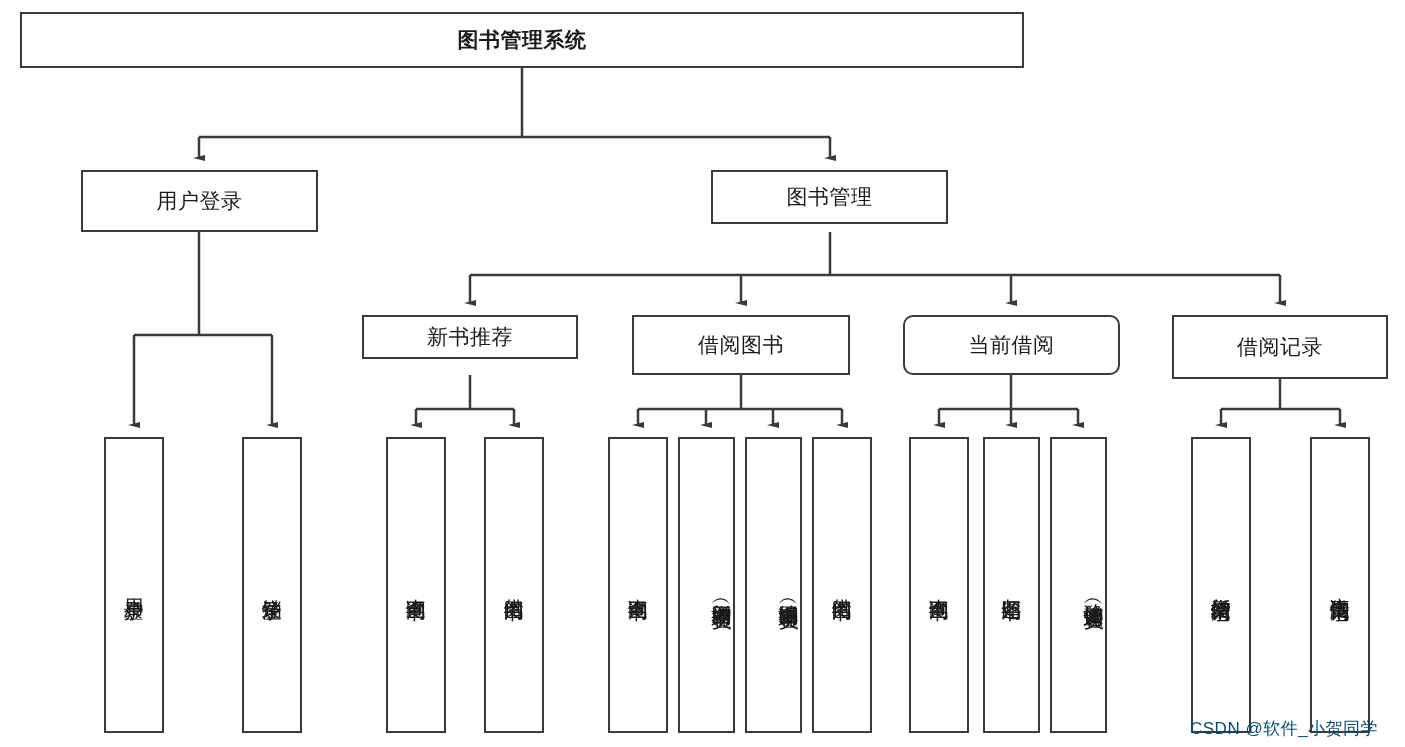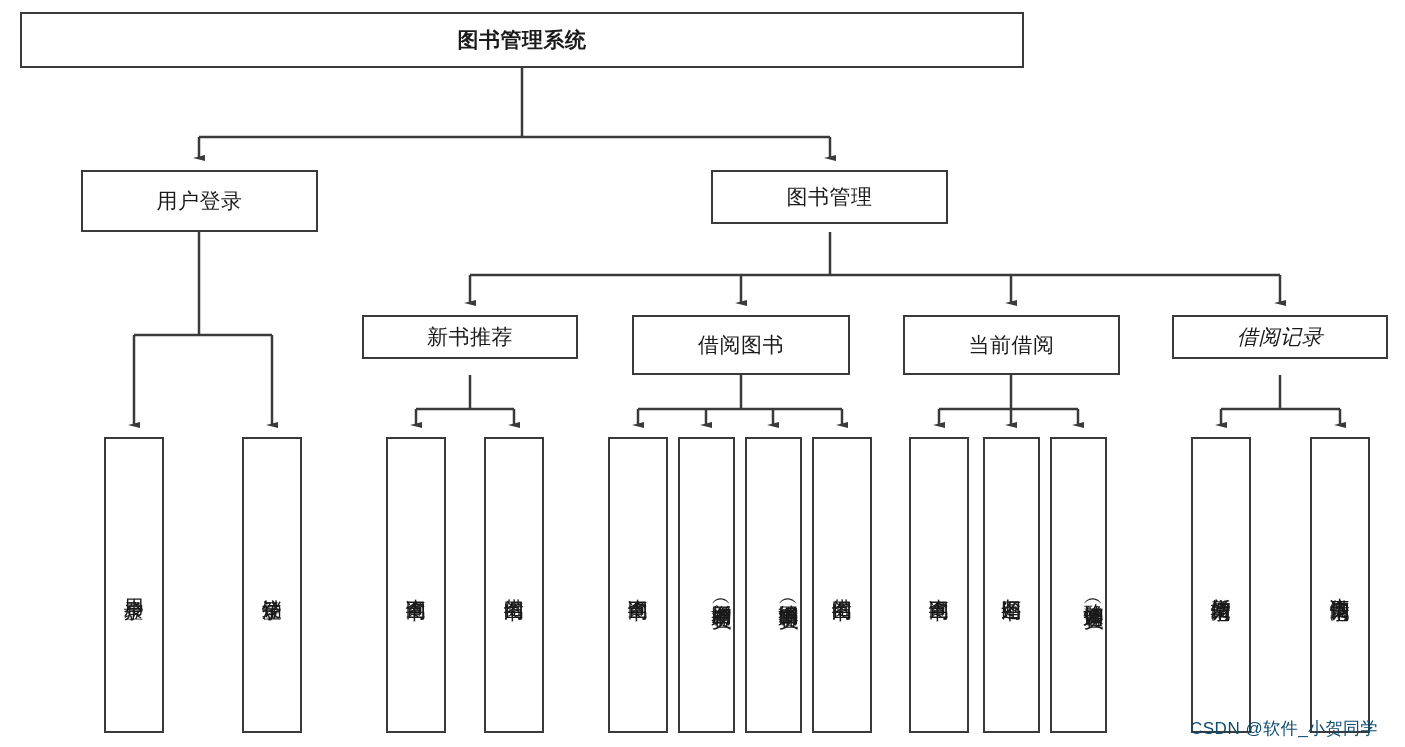--- a/index.html
+++ b/index.html
@@ -130,24 +130,24 @@
   <div class="node horiz" id="l2-1" style="left: 711px; top: 170px; width: 237px; height: 54px;">
     <span>图书管理</span>
   </div>
 
   <div class="node horiz" id="l3-0" style="left: 362px; top: 315px; width: 216px; height: 44px;">
     <span>新书推荐</span>
   </div>
   <div class="node horiz" id="l3-1" style="left: 632px; top: 315px; width: 218px; height: 60px;">
     <span>借阅图书</span>
   </div>
-  <div class="node horiz" id="l3-2" style="left: 903px; top: 315px; width: 217px; height: 60px;">
+  <div class="node horiz" id="l3-2" style="left: 903px; top: 315px; width: 217px; height: 60px; border-radius: 10px;">
     <span>当前借阅</span>
   </div>
-  <div class="node horiz" id="l3-3" style="left: 1172px; top: 315px; width: 216px; height: 44px; font-style: italic;">
+  <div class="node horiz" id="l3-3" style="left: 1172px; top: 315px; width: 216px; height: 64px;">
     <span>借阅记录</span>
   </div>
 
   <div class="node vert centered" id="lf-0" style="left: 104px; top: 437px; width: 60px; height: 296px;">用户登录</div>
   <div class="node vert centered" id="lf-1" style="left: 242px; top: 437px; width: 60px; height: 296px;">注销登录</div>
   <div class="node vert centered" id="lf-2" style="left: 386px; top: 437px; width: 60px; height: 296px;">查询图书</div>
   <div class="node vert centered" id="lf-3" style="left: 484px; top: 437px; width: 60px; height: 296px;">借阅图书</div>
   <div class="node vert centered" id="lf-4" style="left: 608px; top: 437px; width: 60px; height: 296px;">查询图书</div>
   <div class="node vert" id="lf-5" style="left: 678px; top: 437px; width: 57px; height: 296px;">新增图书（管理员）</div>
   <div class="node vert" id="lf-6" style="left: 745px; top: 437px; width: 57px; height: 296px;">编辑图书（管理员）</div>

